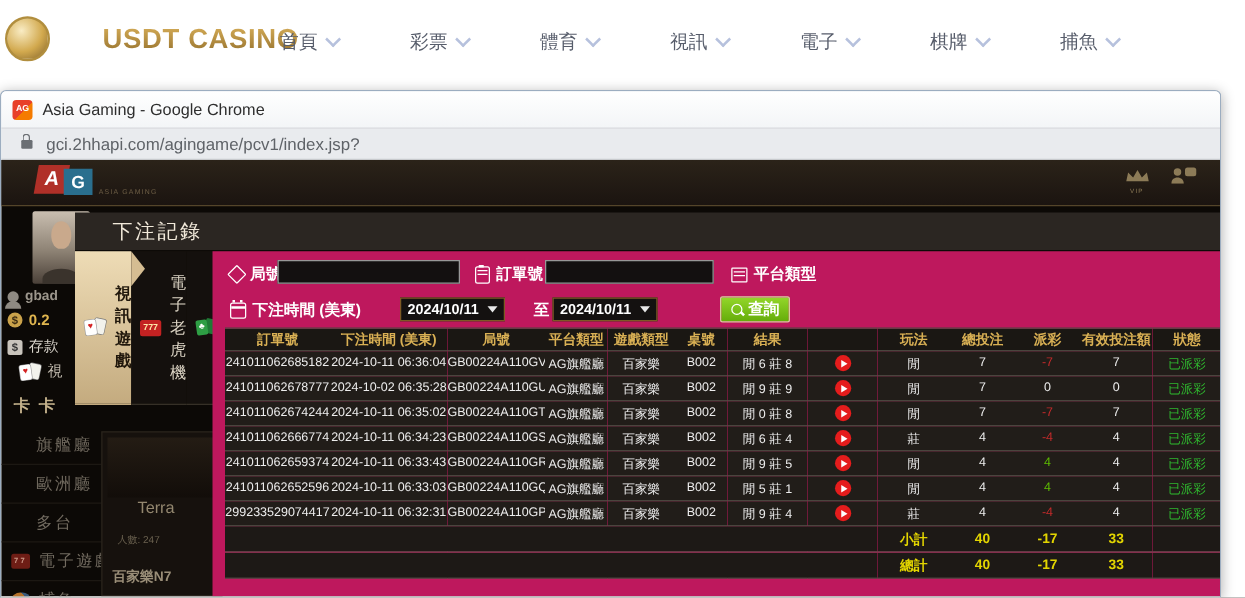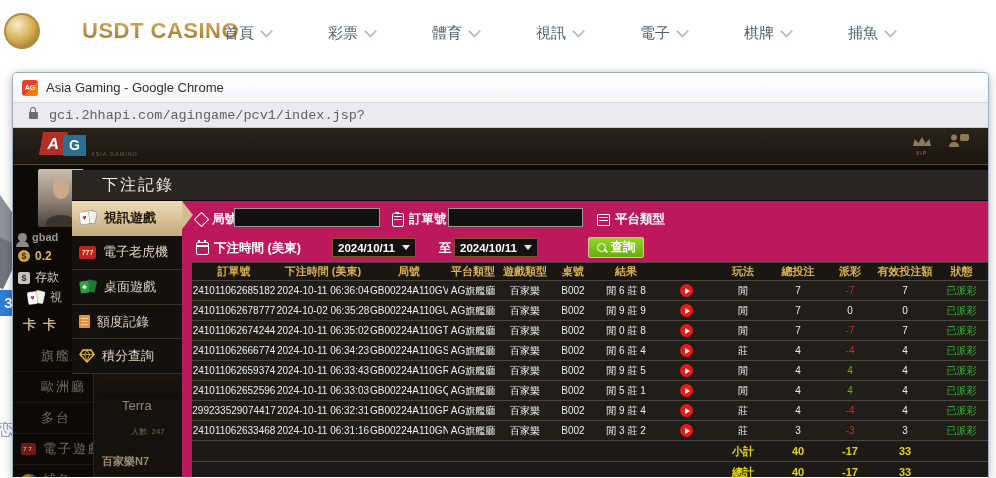--- a/index.html
+++ b/index.html
@@ -22,35 +22,35 @@
 
   
   .frag{position:absolute;background:#8d929b;}
   .frag-a{left:-10px;top:196px;width:26px;height:52px;transform:rotate(-35deg);}
   .frag-b{left:-12px;top:240px;width:26px;height:46px;transform:rotate(25deg);background:#6f747d;}
   .frag-badge{position:absolute;left:0;top:290px;width:17px;height:26px;background:#2f7fd6;
     color:#fff;font-size:15px;font-weight:bold;text-align:center;line-height:26px;border-radius:0 3px 3px 0;}
   .frag-glyph{position:absolute;left:-3px;top:420px;font-size:16px;color:#8a9cc8;}
 
   
-  .cw{position:absolute;left:12px;top:72px;width:977px;height:406px;background:#fff;
+  .cw{position:absolute;left:0;top:72px;width:977px;height:406px;background:#fff;
     border:1px solid #9cadc0;border-bottom:none;border-radius:5px 5px 0 0;overflow:hidden;
     box-shadow:0 2px 10px rgba(0,0,0,.3);box-sizing:border-box;}
   .cw-title{height:29px;display:flex;align-items:center;gap:8px;padding-left:9px;
     background:linear-gradient(#ffffff,#f3f5f7);}
   .favicon{width:16px;height:16px;border-radius:3px;flex:none;
     background:linear-gradient(135deg,#e8402a 55%,#f57b00 55%);
     color:#fff;font-size:7px;font-weight:bold;display:flex;align-items:center;justify-content:center;}
   .cw-title-text{font-size:13px;color:#2e2e2e;}
   .cw-url{height:26px;background:#e9ebee;border-top:1px solid #dadce0;border-bottom:1px solid #c8cacd;
     display:flex;align-items:center;gap:11px;padding-left:16px;box-sizing:border-box;}
   .lock{width:9px;height:7px;background:#6b6f74;border-radius:1px;position:relative;flex:none;}
   .lock::before{content:"";position:absolute;top:-5px;left:1px;width:4px;height:4px;
     border:1.5px solid #6b6f74;border-bottom:none;border-radius:3px 3px 0 0;}
-  .url-text{font-size:13.5px;color:#5f6368;font-family:Liberation Mono, monospace;}
+  .url-text{font-size:13.5px;color:#5f6368;}
   .cw-content{position:relative;height:349px;background:#0c0906;overflow:hidden;}
 
   
   .ag-header{position:relative;height:36px;background:linear-gradient(#2b2319,#1b1410);
     border-bottom:1px solid #54452a;}
   .aglogo{position:absolute;left:28px;top:4px;width:90px;height:30px;}
   .aglogo .la{position:absolute;left:0;top:0;width:25px;height:23px;background:#b03028;
     transform:skewX(-10deg);color:#fff;font-weight:bold;font-size:16px;text-align:center;line-height:23px;}
   .aglogo .lg{position:absolute;left:22px;top:3px;width:23px;height:21px;background:#2a6f8e;
     color:#fff;font-weight:bold;font-size:14px;text-align:center;line-height:21px;}
@@ -87,29 +87,29 @@
   .lm-item{height:30px;display:flex;align-items:center;gap:7px;padding-left:28px;
     color:#716a5f;font-size:13px;letter-spacing:2px;border-bottom:1px solid #1c1813;}
   .lm-ic{width:15px;height:12px;border-radius:2px;flex:none;margin-left:-20px;}
   .lm-ic.red{background:#6e1d15;color:#c98;font-size:6px;font-weight:bold;text-align:center;line-height:12px;}
   .lm-ic.fish{background:radial-gradient(circle at 30% 50%,#b5722a 55%,#3a5a7a 56%);border-radius:50% 40% 40% 50%;}
   .dealer{position:absolute;left:80px;top:180px;width:97px;height:132px;background:#16110d;
     border:1px solid #2a241d;box-sizing:border-box;}
   .dealer .photo{position:absolute;left:4px;top:4px;right:4px;height:48px;
     background:linear-gradient(180deg,#241c14,#120d09);}
   .dealer .dname{position:absolute;left:28px;top:52px;color:#93876f;font-size:13px;}
-  .dealer .dinfo{position:absolute;left:12px;top:80px;color:#6a614f;font-size:8px;margin-left:25px;}
+  .dealer .dinfo{position:absolute;left:12px;top:80px;color:#6a614f;font-size:8px;}
   .dealer .dtable{position:absolute;left:8px;top:108px;color:#9a8e78;font-size:11px;font-weight:bold;}
 
   
   .modal{position:absolute;left:59px;top:5px;right:0;bottom:0;}
   .modal-title{height:30px;background:#2b2622;display:flex;align-items:center;padding-left:30px;
     color:#f1e9da;font-size:16px;letter-spacing:2px;border-bottom:1px solid #0d0a07;}
-  .modal-sidebar{position:absolute;left:0;top:31px;width:110px;height:173px;display:flex;
-    flex-direction:column;}
+  .modal-sidebar{position:absolute;left:0;top:31px;width:110px;height:123px;display:flex;
+    flex-direction:row;}
   .sb-item{flex:1;display:flex;align-items:center;gap:7px;padding-left:7px;color:#dcd4c4;
     font-size:13px;background:#14100d;border-bottom:1px solid #363027;position:relative;cursor:pointer;}
   .sb-item.active{background:linear-gradient(180deg,#eedcb6,#c4ab7f);color:#20170b;
     font-weight:bold;border-bottom-color:#c4ab7f;}
   .sb-item.active::after{content:"";position:absolute;right:-11px;top:0;z-index:5;
     border-top:14.5px solid transparent;border-bottom:14.5px solid transparent;
     border-left:11px solid #d5bd92;}
   .ic{flex:none;}
   .ic-cards{position:relative;width:18px;height:16px;}
   .ic-cards::before{content:"";position:absolute;left:8px;top:1px;width:9px;height:12px;
@@ -502,35 +502,20 @@
                     <td>百家樂</td>
                     <td>B002</td>
                     <td>閒 9 莊 4</td>
                     <td><span class="playbtn"></span></td>
                     <td>莊</td>
                     <td>4</td>
                     <td class="neg">-4</td>
                     <td>4</td>
                     <td class="status">已派彩</td>
                   </tr>
-                  <tr>
-                    <td>241011062633468</td>
-                    <td>2024-10-11 06:31:16</td>
-                    <td>GB00224A110GN</td>
-                    <td>AG旗艦廳</td>
-                    <td>百家樂</td>
-                    <td>B002</td>
-                    <td>閒 3 莊 2</td>
-                    <td><span class="playbtn"></span></td>
-                    <td>莊</td>
-                    <td>3</td>
-                    <td class="neg">-3</td>
-                    <td>3</td>
-                    <td class="status">已派彩</td>
-                  </tr>
                   <tr class="total">
                     <td colspan="8"></td>
                     <td>小計</td>
                     <td>40</td>
                     <td>-17</td>
                     <td>33</td>
                     <td></td>
                   </tr>
                   <tr class="total">
                     <td colspan="8"></td>

